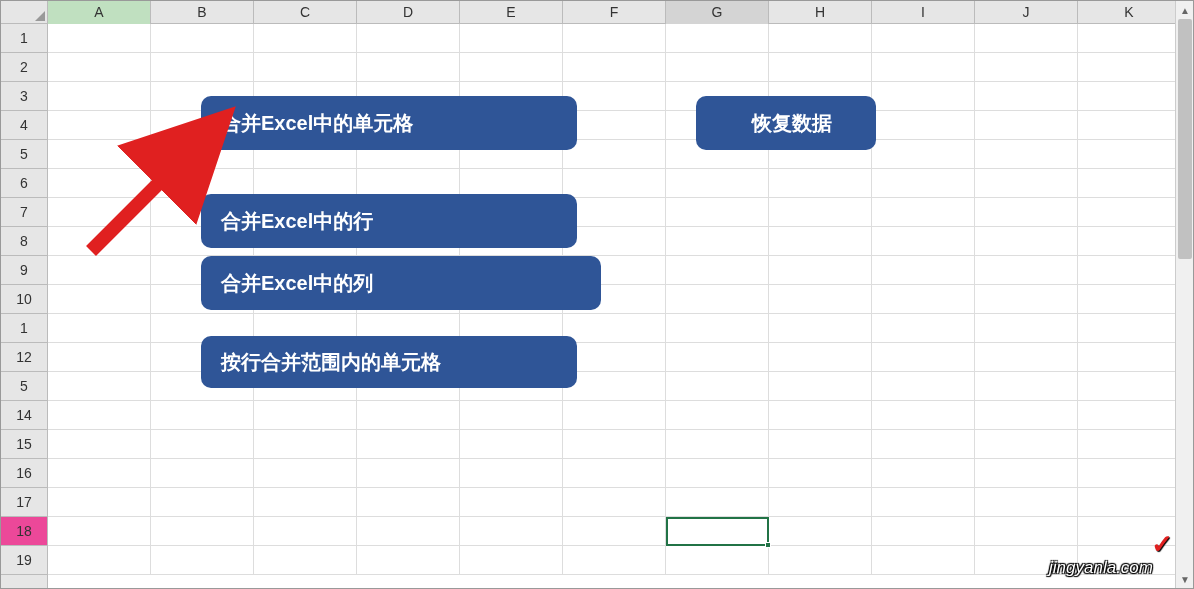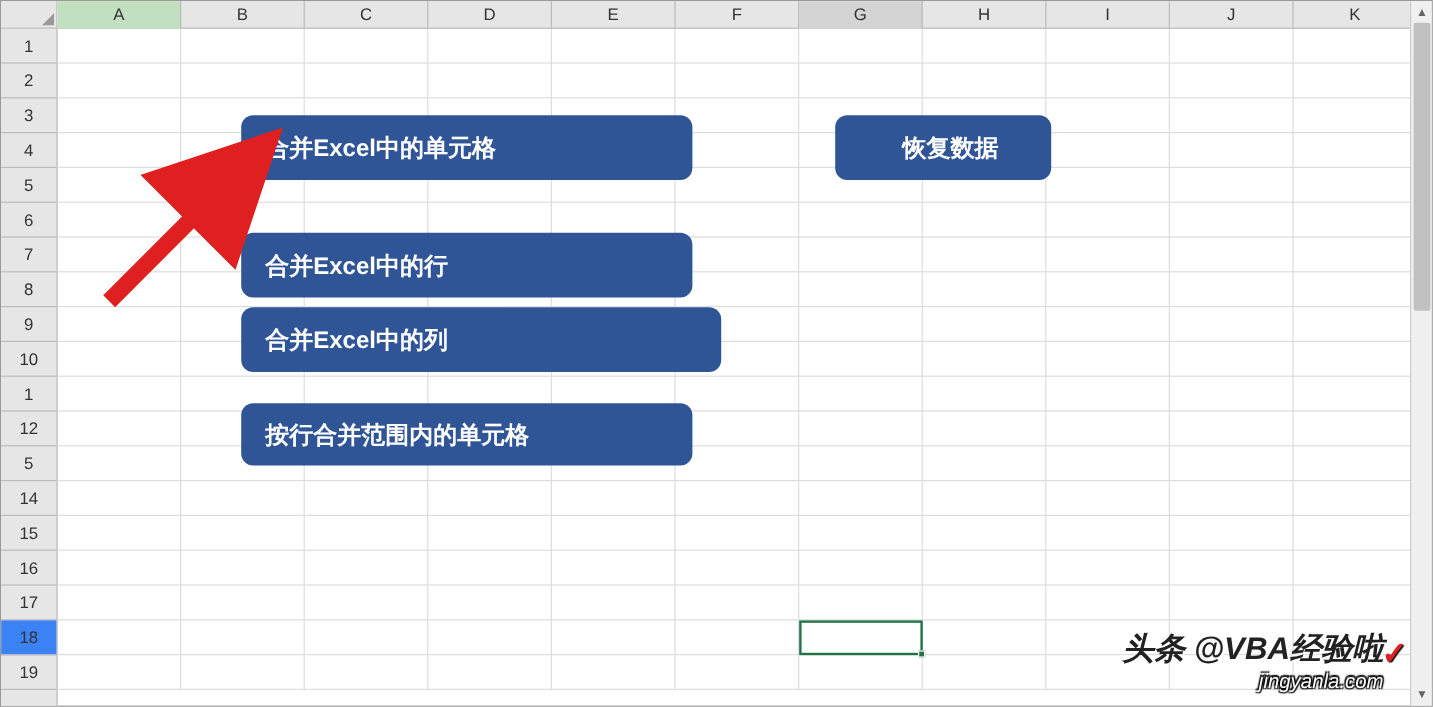--- a/index.html
+++ b/index.html
@@ -77,21 +77,21 @@
     }
     .row-header {
       height: 29px;
       text-align: center;
       font-size: 14px;
       line-height: 29px;
       color: #333;
       border-bottom: 1px solid #bbb;
     }
     .row-header.active {
-      background: #3b82f6;
+      background: #ec4899;
     }
     .grid {
       position: absolute;
       left: 47px;
       top: 23px;
       right: 18px;
       bottom: 0;
     }
     .grid-row {
       display: flex;
@@ -510,16 +510,15 @@
     </defs>
     <line x1="20" y1="150" x2="145" y2="25" stroke="#e02020" stroke-width="14" marker-end="url(#ah)"></line>
   </svg>
 
   <div class="vscroll">
     <div class="vscroll-up">▲</div>
     <div class="vscroll-thumb"></div>
     <div class="vscroll-down">▼</div>
   </div>
 
-  <div class="watermark1">头条 @VBA经验啦</div>
   <div class="checkmark">✓</div>
   <div class="watermark2">jingyanla.com</div>
 </div>
 
 </body></html>

